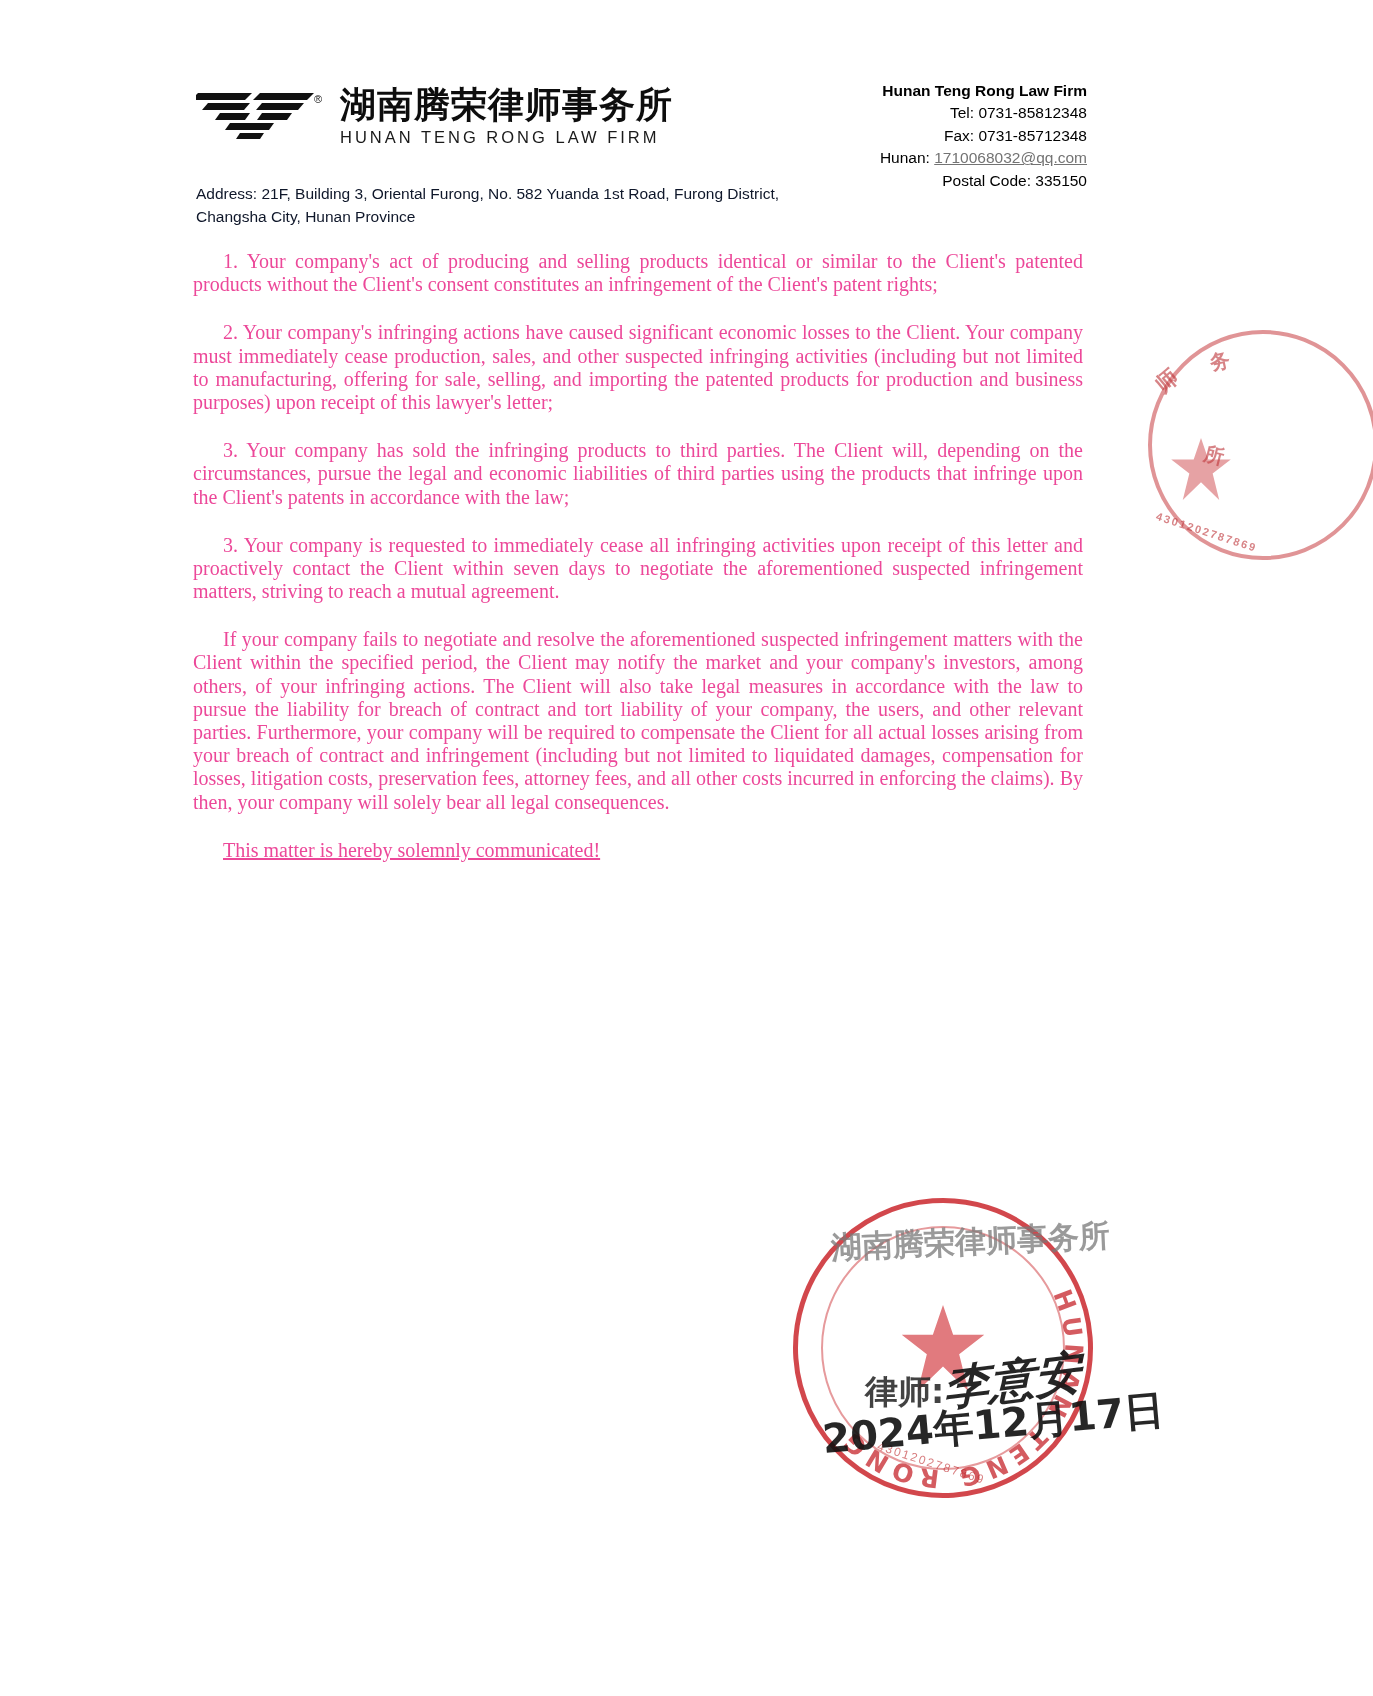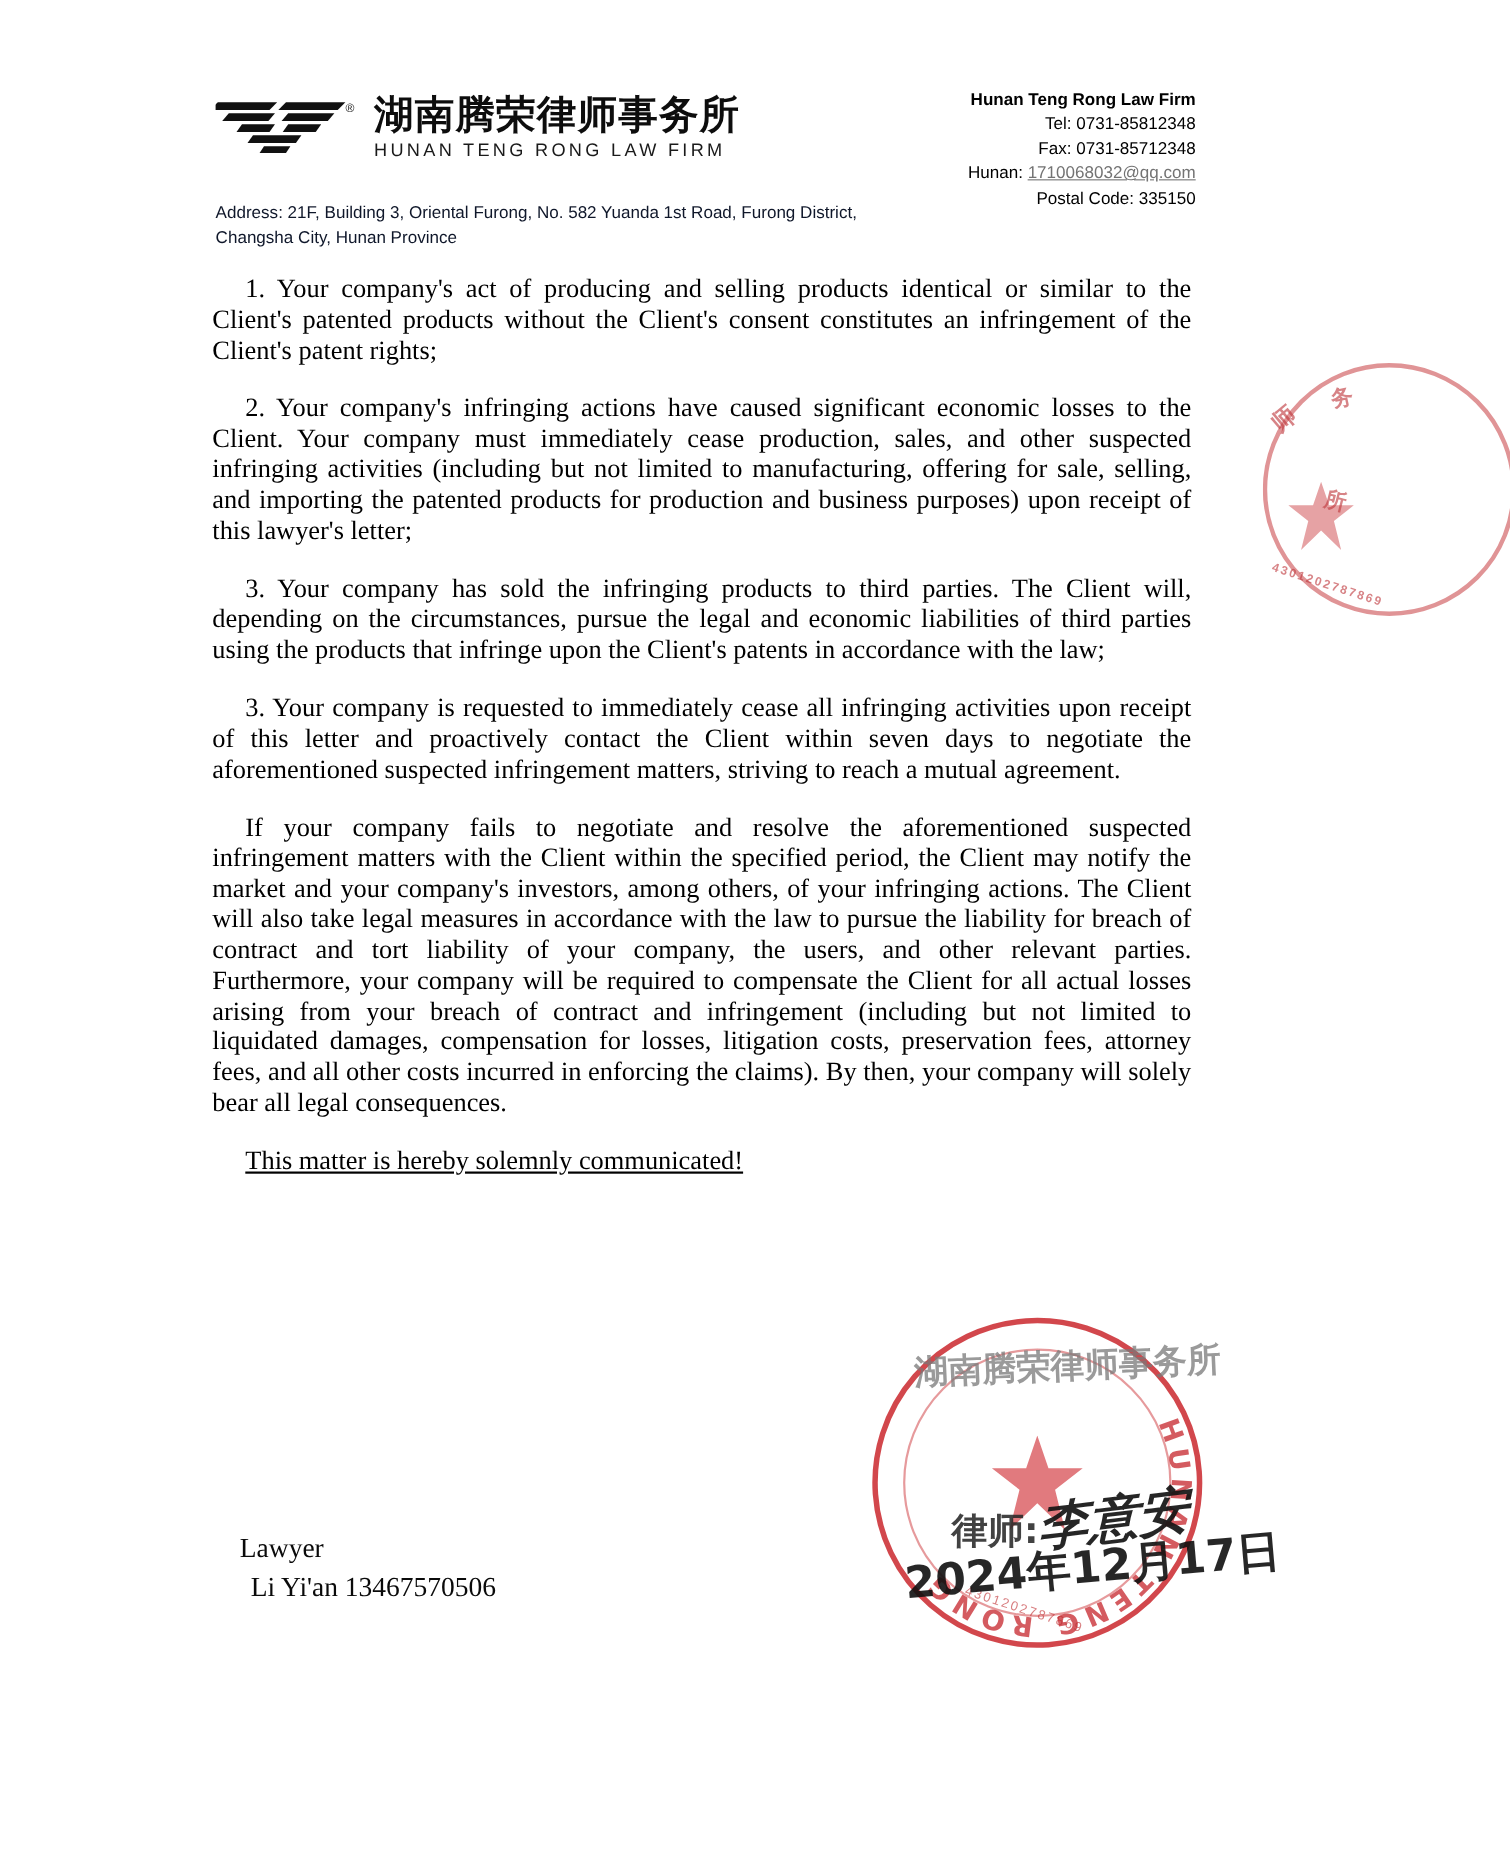--- a/index.html
+++ b/index.html
@@ -104,25 +104,25 @@
     line-height: 1.5;
     color: #0f172a;
   }
 
   
   .body-text {
     position: absolute;
     top: 250px;
     left: 193px;
     width: 890px;
-    font-size: 24px;
+    font-size: 20px;
     line-height: 1.16;
     text-align: justify;
     text-justify: inter-word;
-    color: #000000;
+    color: #ec4899;
   }
   .body-text p {
     margin: 0 0 25px 0;
     text-indent: 30px;
   }
   .closing {
     text-indent: 30px;
     margin-top: 30px;
     text-decoration: underline;
   }
@@ -332,24 +332,20 @@
 
   <div class="body-text">
     <p>1.  Your company's act of producing and selling products identical or similar to the Client's patented products without the Client's consent constitutes an infringement of the Client's patent rights;</p>
     <p>2.  Your company's infringing actions have caused significant economic losses to the Client. Your company must immediately cease production, sales, and other suspected infringing activities (including but not limited to manufacturing, offering for sale, selling, and importing the patented products for production and business purposes) upon receipt of this lawyer's letter;</p>
     <p>3.  Your company has sold the infringing products to third parties. The Client will, depending on the circumstances, pursue the legal and economic liabilities of third parties using the products that infringe upon the Client's patents in accordance with the law;</p>
     <p>3.  Your company is requested to immediately cease all infringing activities upon receipt of this letter and proactively contact the Client within seven days to negotiate the aforementioned suspected infringement matters, striving to reach a mutual agreement.</p>
     <p>If your company fails to negotiate and resolve the aforementioned suspected infringement matters with the Client within the specified period, the Client may notify the market and your company's investors, among others, of your infringing actions. The Client will also take legal measures in accordance with the law to pursue the liability for breach of contract and tort liability of your company, the users, and other relevant parties. Furthermore, your company will be required to compensate the Client for all actual losses arising from your breach of contract and infringement (including but not limited to liquidated damages, compensation for losses, litigation costs, preservation fees, attorney fees, and all other costs incurred in enforcing the claims). By then, your company will solely bear all legal consequences.</p>
     <p class="closing">This matter is hereby solemnly communicated!</p>
   </div>
 
-  <div class="signature">
-    <div>Lawyer</div>
-    <div class="sig-name">Li Yi'an 13467570506</div>
-  </div>
 
   <div class="seal-main">
     <div class="seal-ring"></div>
     <div class="seal-ring-inner"></div>
 
     <svg class="seal-arc-text" viewBox="0 0 300 300" xmlns="http://www.w3.org/2000/svg">
       <defs>
         <path id="arcPath" d="M 28 150 A 122 122 0 0 1 272 150" transform="rotate(150 150 150)"></path>
       </defs>
       <text font-size="25" letter-spacing="5">

